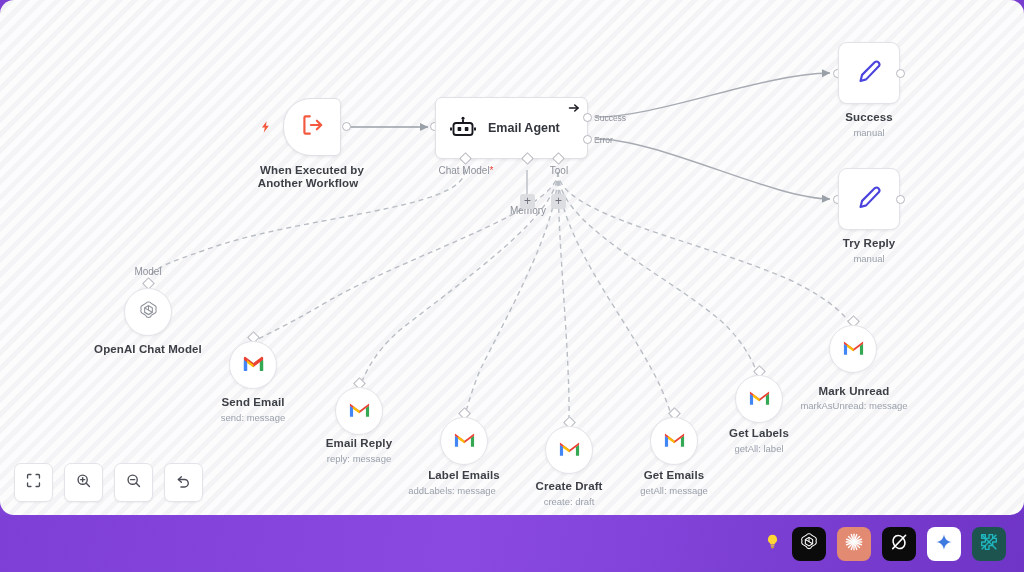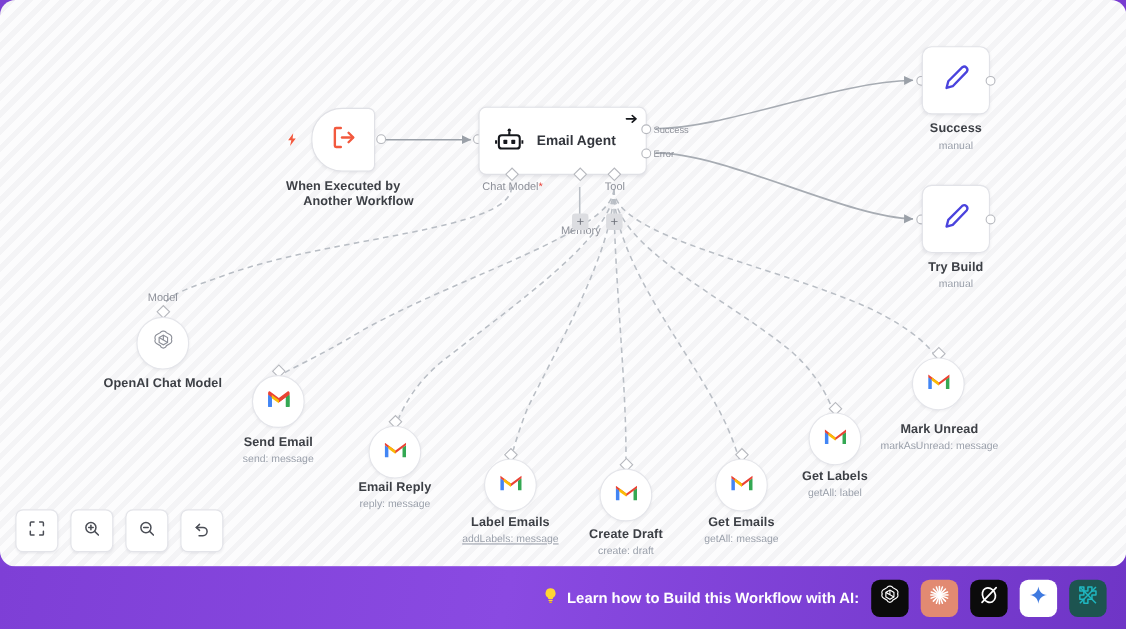--- a/index.html
+++ b/index.html
@@ -227,21 +227,21 @@
       <span>
         <svg viewBox="0 0 24 24" width="26" height="26" fill="none" stroke="#f2593e" stroke-width="2" stroke-linecap="round" stroke-linejoin="round">
           <path d="M10 4 H6 a1 1 0 0 0 -1 1 v14 a1 1 0 0 0 1 1 h4"></path>
           <path d="M11 12 H20"></path>
           <path d="M16.5 8 L20.5 12 L16.5 16"></path>
         </svg>
       </span>
     </div>
     <div class="dot" style="left:342px; top:122px;"></div>
     <div class="nlabel" style="left:232px; top:164px; width:160px;">When Executed by</div>
-    <div class="nlabel" style="left:216px; top:177px; width:160px;text-align:right;">Another Workflow</div>
+    <div class="nlabel" style="left:228px; top:177px; width:160px;">Another Workflow</div>
 
     <div class="dot" style="left:430px; top:122px;"></div>
     <div id="agent-node">
       <span class="bot">
         <svg viewBox="0 0 26 26" width="26" height="26" fill="none" stroke="#16181d" stroke-width="1.9" stroke-linejoin="round">
           <rect x="3.5" y="8" width="19" height="12" rx="2.6"></rect>
           <path d="M13 8 V4.6"></path>
             <circle cx="13" cy="3.3" r="1.5" fill="#16181d" stroke="none"></circle>
           <path d="M1 12.4 V15.6"></path>
             <path d="M25 12.4 V15.6"></path>
@@ -291,21 +291,21 @@
 
     <div class="dot" style="left:833px; top:195px;"></div>
     <div class="pen-node" style="left:838px; top:168px;">
       <span>
         <svg viewBox="0 0 24 24" width="27" height="27" fill="none" stroke="#4a43dd" stroke-width="1.9" stroke-linecap="round" stroke-linejoin="round">
           <path d="M16.8 3.6 a2.6 2.6 0 0 1 3.6 3.6 L9 19 l-5 1.4 L5.4 15 z"></path>
         </svg>
       </span>
     </div>
     <div class="dot" style="left:896px; top:195px;"></div>
-    <div class="nlabel" style="left:809px; top:237px; width:120px;">Try Build</div>
+    <div class="nlabel" style="left:809px; top:237px; width:120px;">Try Reply</div>
     <div class="nsub" style="left:809px; top:253px; width:120px;">manual</div>
 
     <div class="sublabel" style="left:123px; top:266px; width:50px;">Model</div>
     <div class="diamond" style="left:144px; top:279px;"></div>
     <div class="tool-node" style="left:124px; top:288px;">
       <span>
         <svg viewBox="0 0 24 24" width="25" height="25" fill="none" stroke="#8d9099" stroke-width="1.1">
           <path d="M12 3.1 a3 3 0 0 1 2.9 1.5 l3.6 2.1 a3 3 0 0 1 1.1 4.1 a3 3 0 0 1 -1.1 4.1 l-3.6 2.1 a3 3 0 0 1 -5.8 0 l-3.6 -2.1 a3 3 0 0 1 -1.1 -4.1 a3 3 0 0 1 1.1 -4.1 l3.6 -2.1 A3 3 0 0 1 12 3.1 z"></path>
           <path d="M12 7 L16 9.3 v4.6 L12 16.2 L8 13.9 V9.3 z"></path>
           <path d="M12 7 v4.6 l4 2.3"></path>
@@ -355,21 +355,21 @@
       <span>
         <svg viewBox="0 0 24 18">
             <path d="M2 3.2v1.8l3.3 2.4V16.5H2z" fill="#4285f4"></path>
             <path d="M22 3.2v1.8l-3.3 2.4V16.5H22z" fill="#34a853"></path>
             <path d="M2 2.8 12 10.2 22 2.8v2.4L12 12.6 2 5.2z" fill="#ea4335"></path>
             <path d="M12 10.2 5.3 5.3v3.2L12 13.3z" fill="#fbbc04"></path>
           </svg>
       </span>
     </div>
     <div class="nlabel" style="left:404px; top:469px; width:120px;">Label Emails</div>
-    <div class="nsub" style="left:404px; top:485px; width:120px;text-decoration:underline;">addLabels: message</div>
+    <div class="nsub" style="left:392px; top:485px; width:120px;">addLabels: message</div>
 
     <div class="diamond" style="left:565px; top:418px;"></div>
     <div class="tool-node" style="left:545px; top:426px;">
       <span>
         <svg viewBox="0 0 24 18">
             <path d="M2 3.2v1.8l3.3 2.4V16.5H2z" fill="#4285f4"></path>
             <path d="M22 3.2v1.8l-3.3 2.4V16.5H22z" fill="#34a853"></path>
             <path d="M2 2.8 12 10.2 22 2.8v2.4L12 12.6 2 5.2z" fill="#ea4335"></path>
             <path d="M12 10.2 5.3 5.3v3.2L12 13.3z" fill="#fbbc04"></path>
           </svg>
@@ -466,21 +466,20 @@
 
     <div id="footer-right">
       <div id="footer-cta">
         <span>
           <svg viewBox="0 0 20 20" width="17" height="17">
             <path d="M10 2.2 a5.3 5.3 0 0 1 3.3 9.5 c-.6.5-.9 1.1-.9 1.8 h-4.8 c0-.7-.3-1.3-.9-1.8 A5.3 5.3 0 0 1 10 2.2 z" fill="#ffd633"></path>
             <rect x="7.8" y="14.4" width="4.4" height="1.5" rx=".6" fill="#ffd633"></rect>
             <rect x="8.5" y="16.5" width="3" height="1.4" rx=".6" fill="#e8b800"></rect>
           </svg>
         </span>
-        <span id="footer-cta-text">Learn how to Build this Workflow with AI:</span>
       </div>
 
       <div class="ai-icon" style="background:#0b0b0b;">
         <span>
           <svg viewBox="0 0 24 24" width="22" height="22" fill="none" stroke="#ffffff" stroke-width="1.15">
             <path d="M12 3.1 a3 3 0 0 1 2.9 1.5 l3.6 2.1 a3 3 0 0 1 1.1 4.1 a3 3 0 0 1 -1.1 4.1 l-3.6 2.1 a3 3 0 0 1 -5.8 0 l-3.6 -2.1 a3 3 0 0 1 -1.1 -4.1 a3 3 0 0 1 1.1 -4.1 l3.6 -2.1 A3 3 0 0 1 12 3.1 z"></path>
             <path d="M12 7 L16 9.3 v4.6 L12 16.2 L8 13.9 V9.3 z"></path>
             <path d="M12 7 v4.6 l4 2.3"></path>
               <path d="M8 9.3 L12 11.6"></path>
           </svg>

